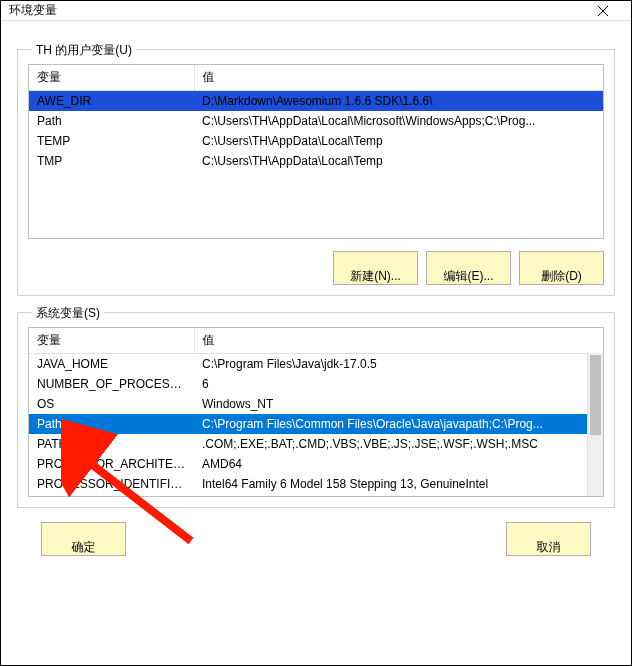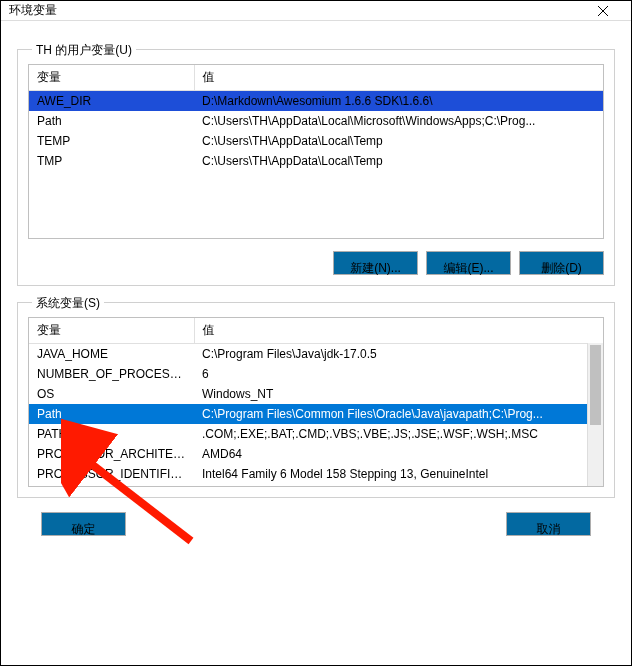--- a/index.html
+++ b/index.html
@@ -101,25 +101,25 @@
     .btn-row {
       display: flex;
       justify-content: flex-end;
       gap: 8px;
       margin-top: 12px;
     }
     .btn {
       min-width: 85px;
       height: 24px;
       border: 1px solid #adadad;
-      background: #0369a1;
+      background: #fef9c3;
       font-size: 12px;
       cursor: pointer;
       font-family: inherit;
-      padding: 8px 10px;
+      padding: 16px 10px;
     }
     .dialog-btns {
       display: flex;
       justify-content: space-between;
       gap: 8px;
       padding: 14px 24px 0 24px;
     }
     .arrow {
       position: absolute;
       left: 60px;

